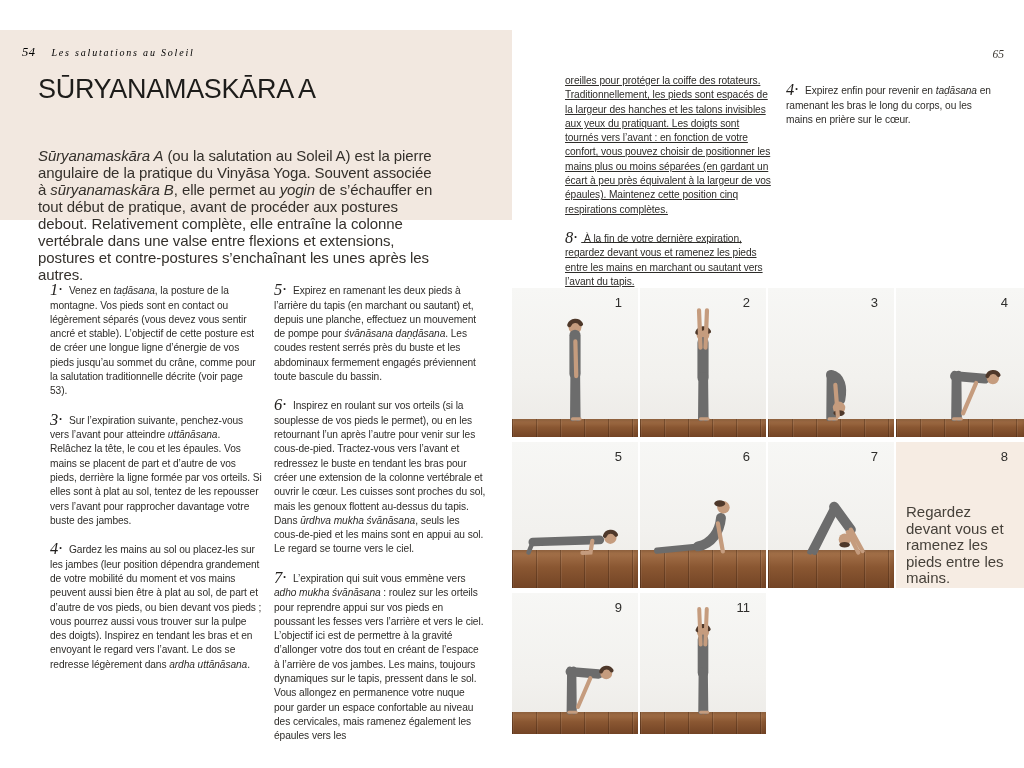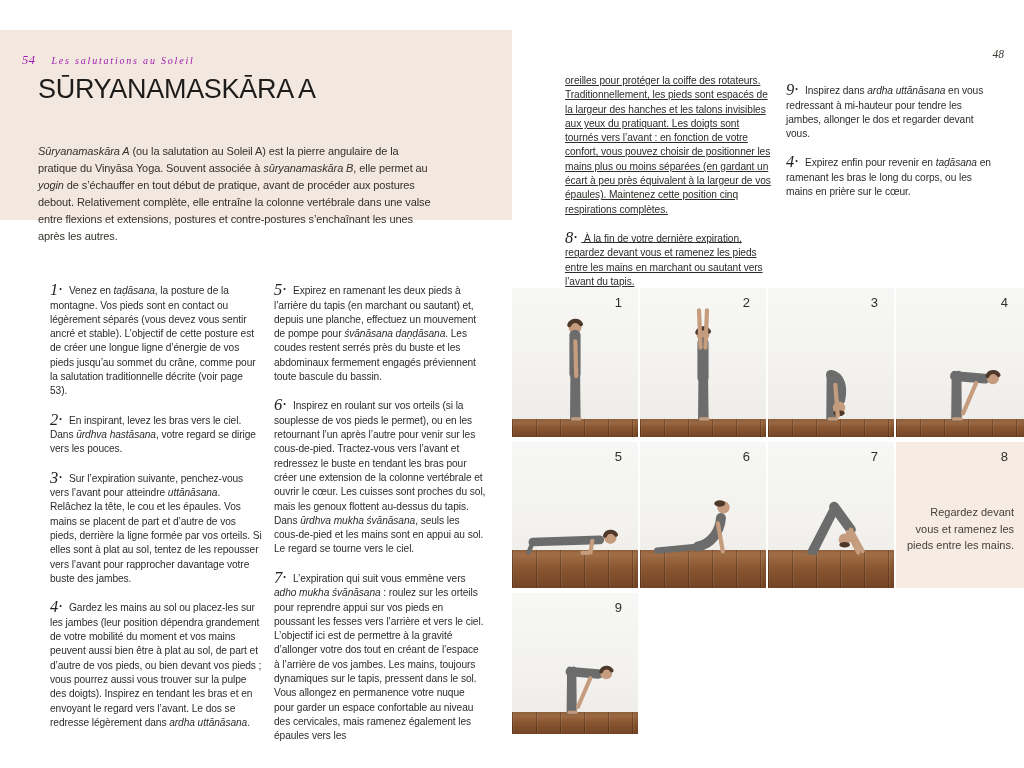--- a/index.html
+++ b/index.html
@@ -1,26 +1,26 @@
 <!DOCTYPE html>
 <html style="--beige: #f2e8e0; --note: #f6ece3; --ink: #2b2b2b;"><head>
 <meta charset="utf-8">
 <style>
   html,body{margin:0;padding:0;background:#e9e9e9;}
   .spread{position:relative;width:1024px;height:768px;background:#ffffff;overflow:hidden;
           font-family:"Liberation Sans",sans-serif;color:var(--ink,#2b2b2b);}
 
   
   .beige-block{position:absolute;left:0;top:30px;width:512px;height:190px;background:var(--beige,#f2e8e0);}
-  .running-head{position:absolute;left:22px;top:20px;font-family:"Liberation Serif",serif;font-style:italic;color:#a21caf;}
+  .running-head{position:absolute;left:22px;top:12px;font-family:"Liberation Serif",serif;font-style:italic;color:#000000;}
   .running-head .pnum{font-size:12.5px;margin-right:12px;letter-spacing:.5px;}
   .running-head .rhead{font-size:10px;letter-spacing:1.8px;}
   h1.title{position:absolute;left:38px;top:44px;margin:0;font-family:"Liberation Sans",sans-serif;
            font-weight:500;font-size:27px;letter-spacing:-.3px;color:#1d1c1a;}
-  .intro{position:absolute;left:38px;top:102px;width:402px;font-size:11px;line-height:17px;
+  .intro{position:absolute;left:38px;top:102px;width:402px;font-size:15px;line-height:17px;
          letter-spacing:-.1px;color:#34302b;}
 
   
   .col{position:absolute;font-size:10.2px;line-height:14.3px;letter-spacing:-.08px;color:#2e2c29;}
   #lcol1{left:50px;top:282px;width:212px;}
   #lcol2{left:274px;top:282px;width:212px;}
   #rcol1{left:565px;top:74px;width:208px;text-decoration:underline;}
   #rcol2{left:786px;top:82px;width:213px;}
   .item{margin:0 0 13px 0;}
   .inum{font-family:"Liberation Serif",serif;font-style:italic;font-size:16.5px;line-height:1;
@@ -37,58 +37,56 @@
   .photo-num{position:absolute;top:7px;right:16px;font-size:13px;color:#2f2e2c;z-index:3;}
   .floor{position:absolute;left:0;right:0;bottom:0;z-index:1;
         background:repeating-linear-gradient(90deg,rgba(42,21,8,.30) 0 1.2px,rgba(255,255,255,.07) 1.2px 2.4px,rgba(0,0,0,0) 2.4px 24px),
                    linear-gradient(180deg,#a9764e 0%,#8a5732 45%,#734425 100%);
         box-shadow:inset 0 2px 3px rgba(60,30,10,.25);}
   .row1 .floor{height:18px;} .row2 .floor{height:38px;} .row3 .floor{height:22px;}
   .fig{position:absolute;left:0;width:100%;z-index:2;}
   .row1 .fig{height:124px;bottom:10px;} .row2 .fig{height:124px;bottom:28px;} .row3 .fig{height:118px;bottom:14px;}
   .fig svg{width:100%;height:100%;}
   .cell.note{background:var(--note,#f6ece3);}
-  .note-text{position:absolute;left:10px;right:10px;top:62px;text-align:right;
-        font-size:11px;line-height:16.5px;color:#46413a;}
+  .note-text{position:absolute;left:10px;right:10px;top:62px;text-align:left;
+        font-size:15px;line-height:16.5px;color:#46413a;}
 </style>
 </head>
 <body>
 
 <div class="spread">
 
   <section>
     <div class="beige-block">
       <div class="running-head">
         <span class="pnum">54</span>
         <span class="rhead">Les salutations au Soleil</span>
       </div>
       <h1 class="title">SŪRYANAMASKĀRA A</h1>
       <p class="intro"><i>Sūryanamaskāra A</i> (ou la salutation au Soleil A) est la pierre angulaire de la pratique du Vinyāsa Yoga. Souvent associée à <i>sūryanamaskāra B</i>, elle permet au <i>yogin</i> de s’échauffer en tout début de pratique, avant de procéder aux postures debout. Relativement complète, elle entraîne la colonne vertébrale dans une valse entre flexions et extensions, postures et contre-postures s’enchaînant les unes après les autres.</p>
     </div>
     <div class="col" id="lcol1">
         <p class="item"><span class="inum">1·</span><span> Venez en <i>taḍāsana</i>, la posture de la montagne. Vos pieds sont en contact ou légèrement séparés (vous devez vous sentir ancré et stable). L’objectif de cette posture est de créer une longue ligne d’énergie de vos pieds jusqu’au sommet du crâne, comme pour la salutation traditionnelle décrite (voir page 53).</span></p>
-        <p class="item"><span class="inum">2·</span><span> En inspirant, levez les bras vers le ciel. Dans <i>ūrdhva hastāsana</i>, votre regard se dirige vers les pouces.</span></p>
         <p class="item"><span class="inum">3·</span><span> Sur l’expiration suivante, penchez-vous vers l’avant pour atteindre <i>uttānāsana</i>. Relâchez la tête, le cou et les épaules. Vos mains se placent de part et d’autre de vos pieds, derrière la ligne formée par vos orteils. Si elles sont à plat au sol, tentez de les repousser vers l’avant pour rapprocher davantage votre buste des jambes.</span></p>
         <p class="item"><span class="inum">4·</span><span> Gardez les mains au sol ou placez-les sur les jambes (leur position dépendra grandement de votre mobilité du moment et vos mains peuvent aussi bien être à plat au sol, de part et d’autre de vos pieds, ou bien devant vos pieds ; vous pourrez aussi vous trouver sur la pulpe des doigts). Inspirez en tendant les bras et en envoyant le regard vers l’avant. Le dos se redresse légèrement dans <i>ardha uttānāsana</i>.</span></p>
       </div>
     <div class="col" id="lcol2">
         <p class="item"><span class="inum">5·</span><span> Expirez en ramenant les deux pieds à l’arrière du tapis (en marchant ou sautant) et, depuis une planche, effectuez un mouvement de pompe pour <i>śvānāsana daṇḍāsana</i>. Les coudes restent serrés près du buste et les abdominaux fermement engagés préviennent toute bascule du bassin.</span></p>
         <p class="item"><span class="inum">6·</span><span> Inspirez en roulant sur vos orteils (si la souplesse de vos pieds le permet), ou en les retournant l’un après l’autre pour venir sur les cous-de-pied. Tractez-vous vers l’avant et redressez le buste en tendant les bras pour créer une extension de la colonne vertébrale et ouvrir le cœur. Les cuisses sont proches du sol, mais les genoux flottent au-dessus du tapis. Dans <i>ūrdhva mukha śvānāsana</i>, seuls les cous-de-pied et les mains sont en appui au sol. Le regard se tourne vers le ciel.</span></p>
         <p class="item"><span class="inum">7·</span><span> L’expiration qui suit vous emmène vers <i>adho mukha śvānāsana</i> : roulez sur les orteils pour reprendre appui sur vos pieds en poussant les fesses vers l’arrière et vers le ciel. L’objectif ici est de permettre à la gravité d’allonger votre dos tout en créant de l’espace à l’arrière de vos jambes. Les mains, toujours dynamiques sur le tapis, pressent dans le sol. Vous allongez en permanence votre nuque pour garder un espace confortable au niveau des cervicales, mais ramenez également les épaules vers les</span></p>
       </div>
   </section>
 
   <section>
-    <span class="page-number-right">48</span>
+    <span class="page-number-right">65</span>
     <div class="col" id="rcol1">
         <p class="item">oreilles pour protéger la coiffe des rotateurs. Traditionnellement, les pieds sont espacés de la largeur des hanches et les talons invisibles aux yeux du pratiquant. Les doigts sont tournés vers l’avant : en fonction de votre confort, vous pouvez choisir de positionner les mains plus ou moins séparées (en gardant un écart à peu près équivalent à la largeur de vos épaules). Maintenez cette position cinq respirations complètes.</p>
         <p class="item"><span class="inum">8·</span><span> À la fin de votre dernière expiration, regardez devant vous et ramenez les pieds entre les mains en marchant ou sautant vers l’avant du tapis.</span></p>
       </div>
     <div class="col" id="rcol2">
-        <p class="item"><span class="inum">9·</span><span> Inspirez dans <i>ardha uttānāsana</i> en vous redressant à mi-hauteur pour tendre les jambes, allonger le dos et regarder devant vous.</span></p>
         <p class="item"><span class="inum">4·</span><span> Expirez enfin pour revenir en <i>taḍāsana</i> en ramenant les bras le long du corps, ou les mains en prière sur le cœur.</span></p>
       </div>
     <div class="grid" id="figgrid">
         <div class="cell row1">
           <span class="photo-num">1</span>
           <div class="floor"></div>
           <div class="fig"><svg viewBox="0 0 100 100" preserveAspectRatio="xMidYMax meet">
               <g stroke-linecap="round" fill="none">
                 <circle cx="50" cy="19.5" r="5.2" fill="#c59c7e"></circle>
      <path d="M45.4,17.8 a5.2,5.2 0 0 1 9.4,-0.8" stroke="#4e382a" stroke-width="3.4" fill="none"></path>
@@ -191,16 +189,30 @@
               <g stroke-linecap="round" fill="none">
                 <path d="M45.6,57 L45.2,93 M48.8,57 L49.2,93" stroke="#6c6c6c" stroke-width="4.6"></path>
      <path d="M44.8,93.5 L51,93.5" stroke="#c59c7e" stroke-width="2.6"></path>
      <path d="M46,59 L70,61" stroke="#6c6c6c" stroke-width="8"></path>
      <circle cx="76.5" cy="60.5" r="5" fill="#c59c7e"></circle>
      <path d="M72.1,59 a5,5 0 0 1 9,-0.9" stroke="#4e382a" stroke-width="3.2" fill="none"></path>
      <path d="M63,64.5 L52.5,89" stroke="#c59c7e" stroke-width="3.4"></path>
               </g>
             </svg></div>
         </div>
+        <div class="cell row3">
+          <span class="photo-num">11</span>
+          <div class="floor"></div>
+          <div class="fig"><svg viewBox="0 0 100 100" preserveAspectRatio="xMidYMax meet">
+              <g stroke-linecap="round" fill="none">
+                <circle cx="50" cy="25.5" r="5.2" fill="#c59c7e"></circle>
+     <path d="M45.4,23.8 a5.2,5.2 0 0 1 9.4,-0.8" stroke="#4e382a" stroke-width="3.4" fill="none"></path>
+     <path d="M50,32 L50,60" stroke="#6c6c6c" stroke-width="9"></path>
+     <path d="M48.6,58 L48.3,93 M51.8,58 L52.2,93" stroke="#6c6c6c" stroke-width="4.6"></path>
+     <path d="M48,93.5 L54,93.5" stroke="#c59c7e" stroke-width="2.6"></path>
+     <path d="M48,36 L46.8,6 M52,36 L53.2,6" stroke="#c59c7e" stroke-width="3.4"></path>
+              </g>
+            </svg></div>
+        </div>
       </div>
   </section>
 
 </div>
 
 </body></html>

